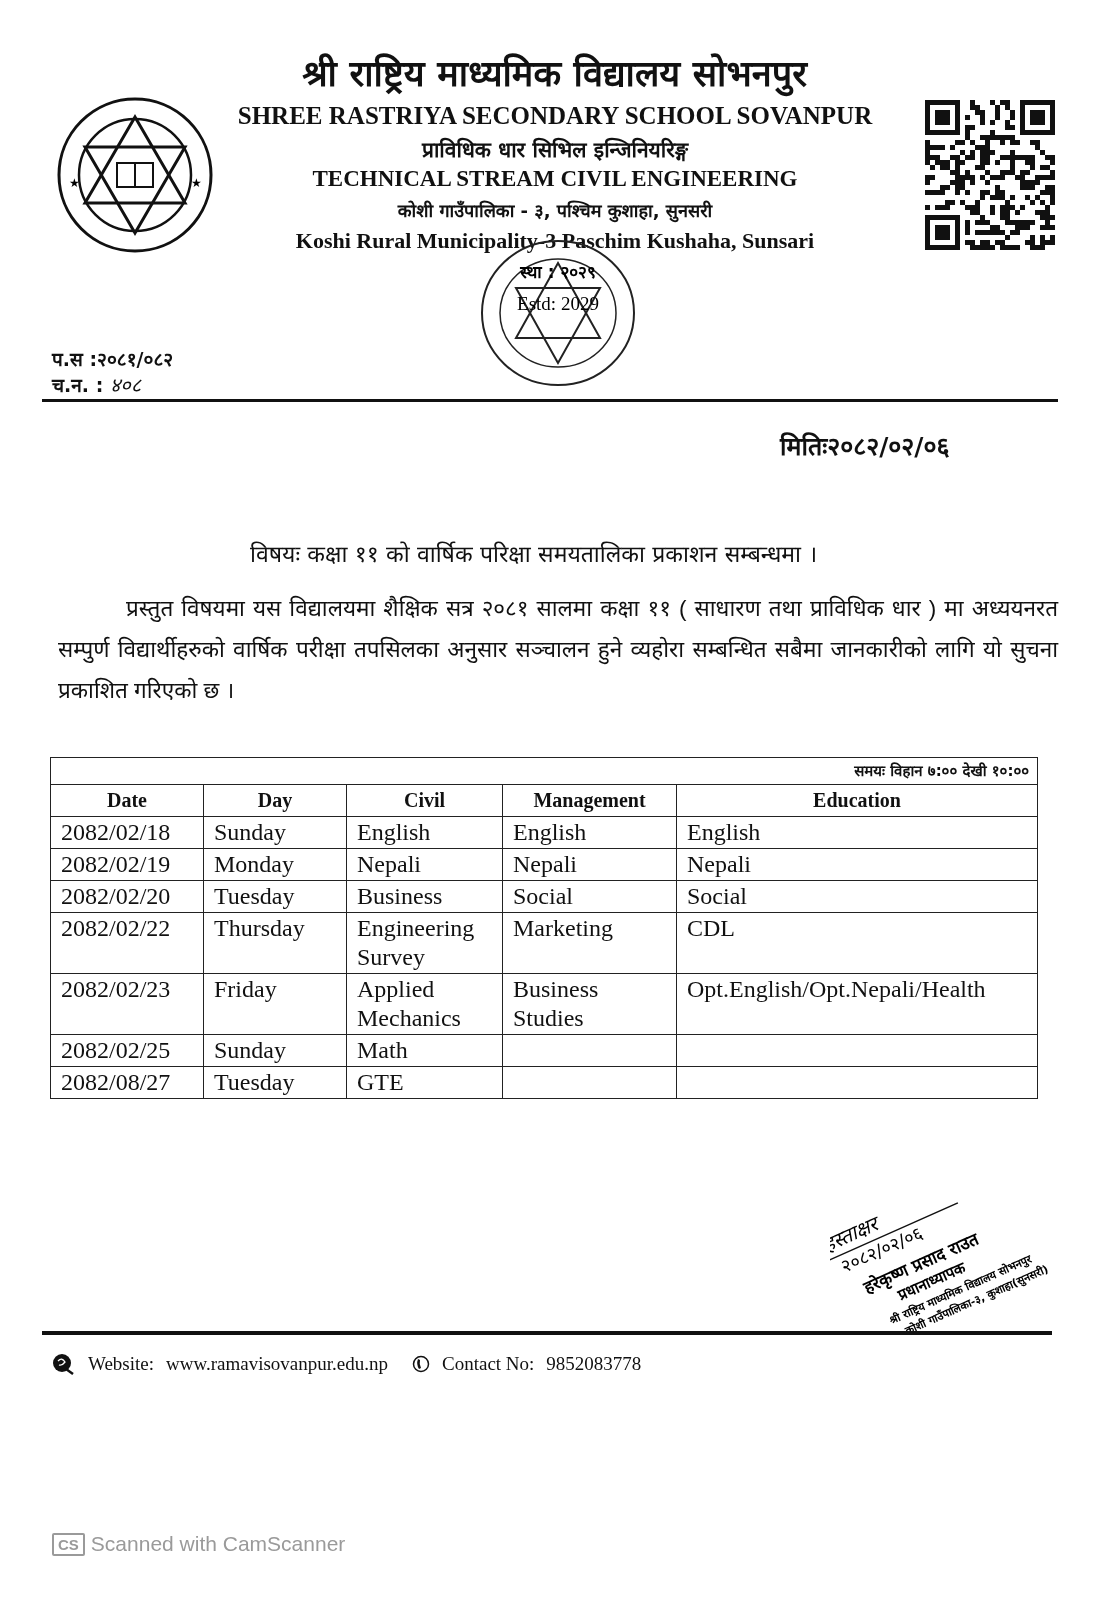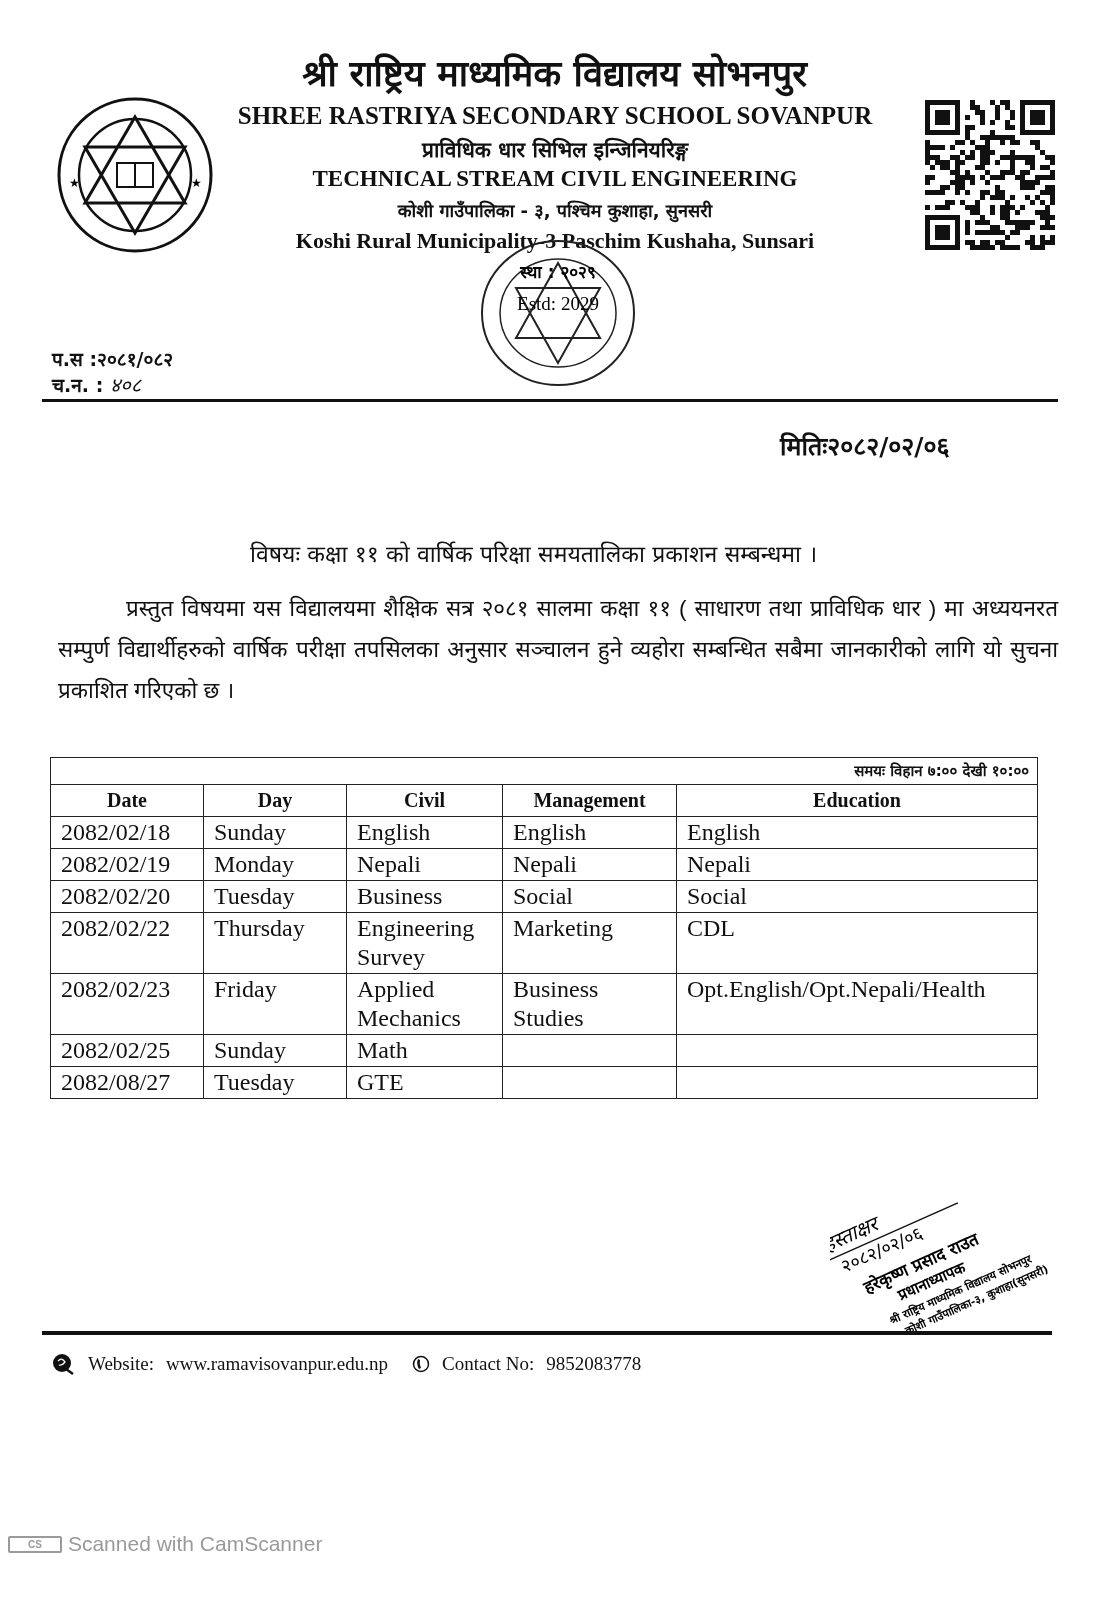--- a/index.html
+++ b/index.html
@@ -32,21 +32,21 @@
   table.sched .time-row td { text-align:right; font-family:"DejaVu Sans", sans-serif; font-weight:bold;
                              font-size:15px; line-height:22px; padding:2px 8px; }
   .col-date { width:132px; } .col-day { width:122px; } .col-civil { width:135px; } .col-mgmt { width:153px; }
   .sig { left:830px; top:1175px; width:230px; height:170px; }
   .rule-bottom { left:42px; top:1331px; width:1010px; height:4px; background:#111; }
   .footer { left:52px; top:1353px; width:1000px; font-size:19px; display:flex; align-items:center; gap:24px; }
   .footer .item { display:flex; align-items:center; gap:12px; }
   .footer .email { text-decoration:underline; }
   .cs { left:8px; top:1532px; display:flex; align-items:center; gap:6px; font-family:"Liberation Sans", sans-serif;
         font-size:21px; color:#9a9a9a; }
-  .cs .badge { border:2px solid #9a9a9a; font-size:10px; padding:1px 18px; border-radius:2px; font-weight:bold; }
+  .cs .badge { border:2px solid #9a9a9a; font-size:15px; padding:1px 4px; border-radius:2px; font-weight:bold;margin-left:44px; }
 </style>
 </head>
 <body>
 
 <div class="abs title-np">श्री राष्ट्रिय माध्यमिक विद्यालय सोभनपुर</div>
 
 <svg class="abs logo" viewBox="0 0 160 160">
   <circle cx="80" cy="80" r="76" fill="none" stroke="#111" stroke-width="3"></circle>
   <circle cx="80" cy="80" r="56" fill="none" stroke="#111" stroke-width="2.5"></circle>
   <polygon points="80,22 130,108 30,108" fill="none" stroke="#111" stroke-width="3"></polygon>

